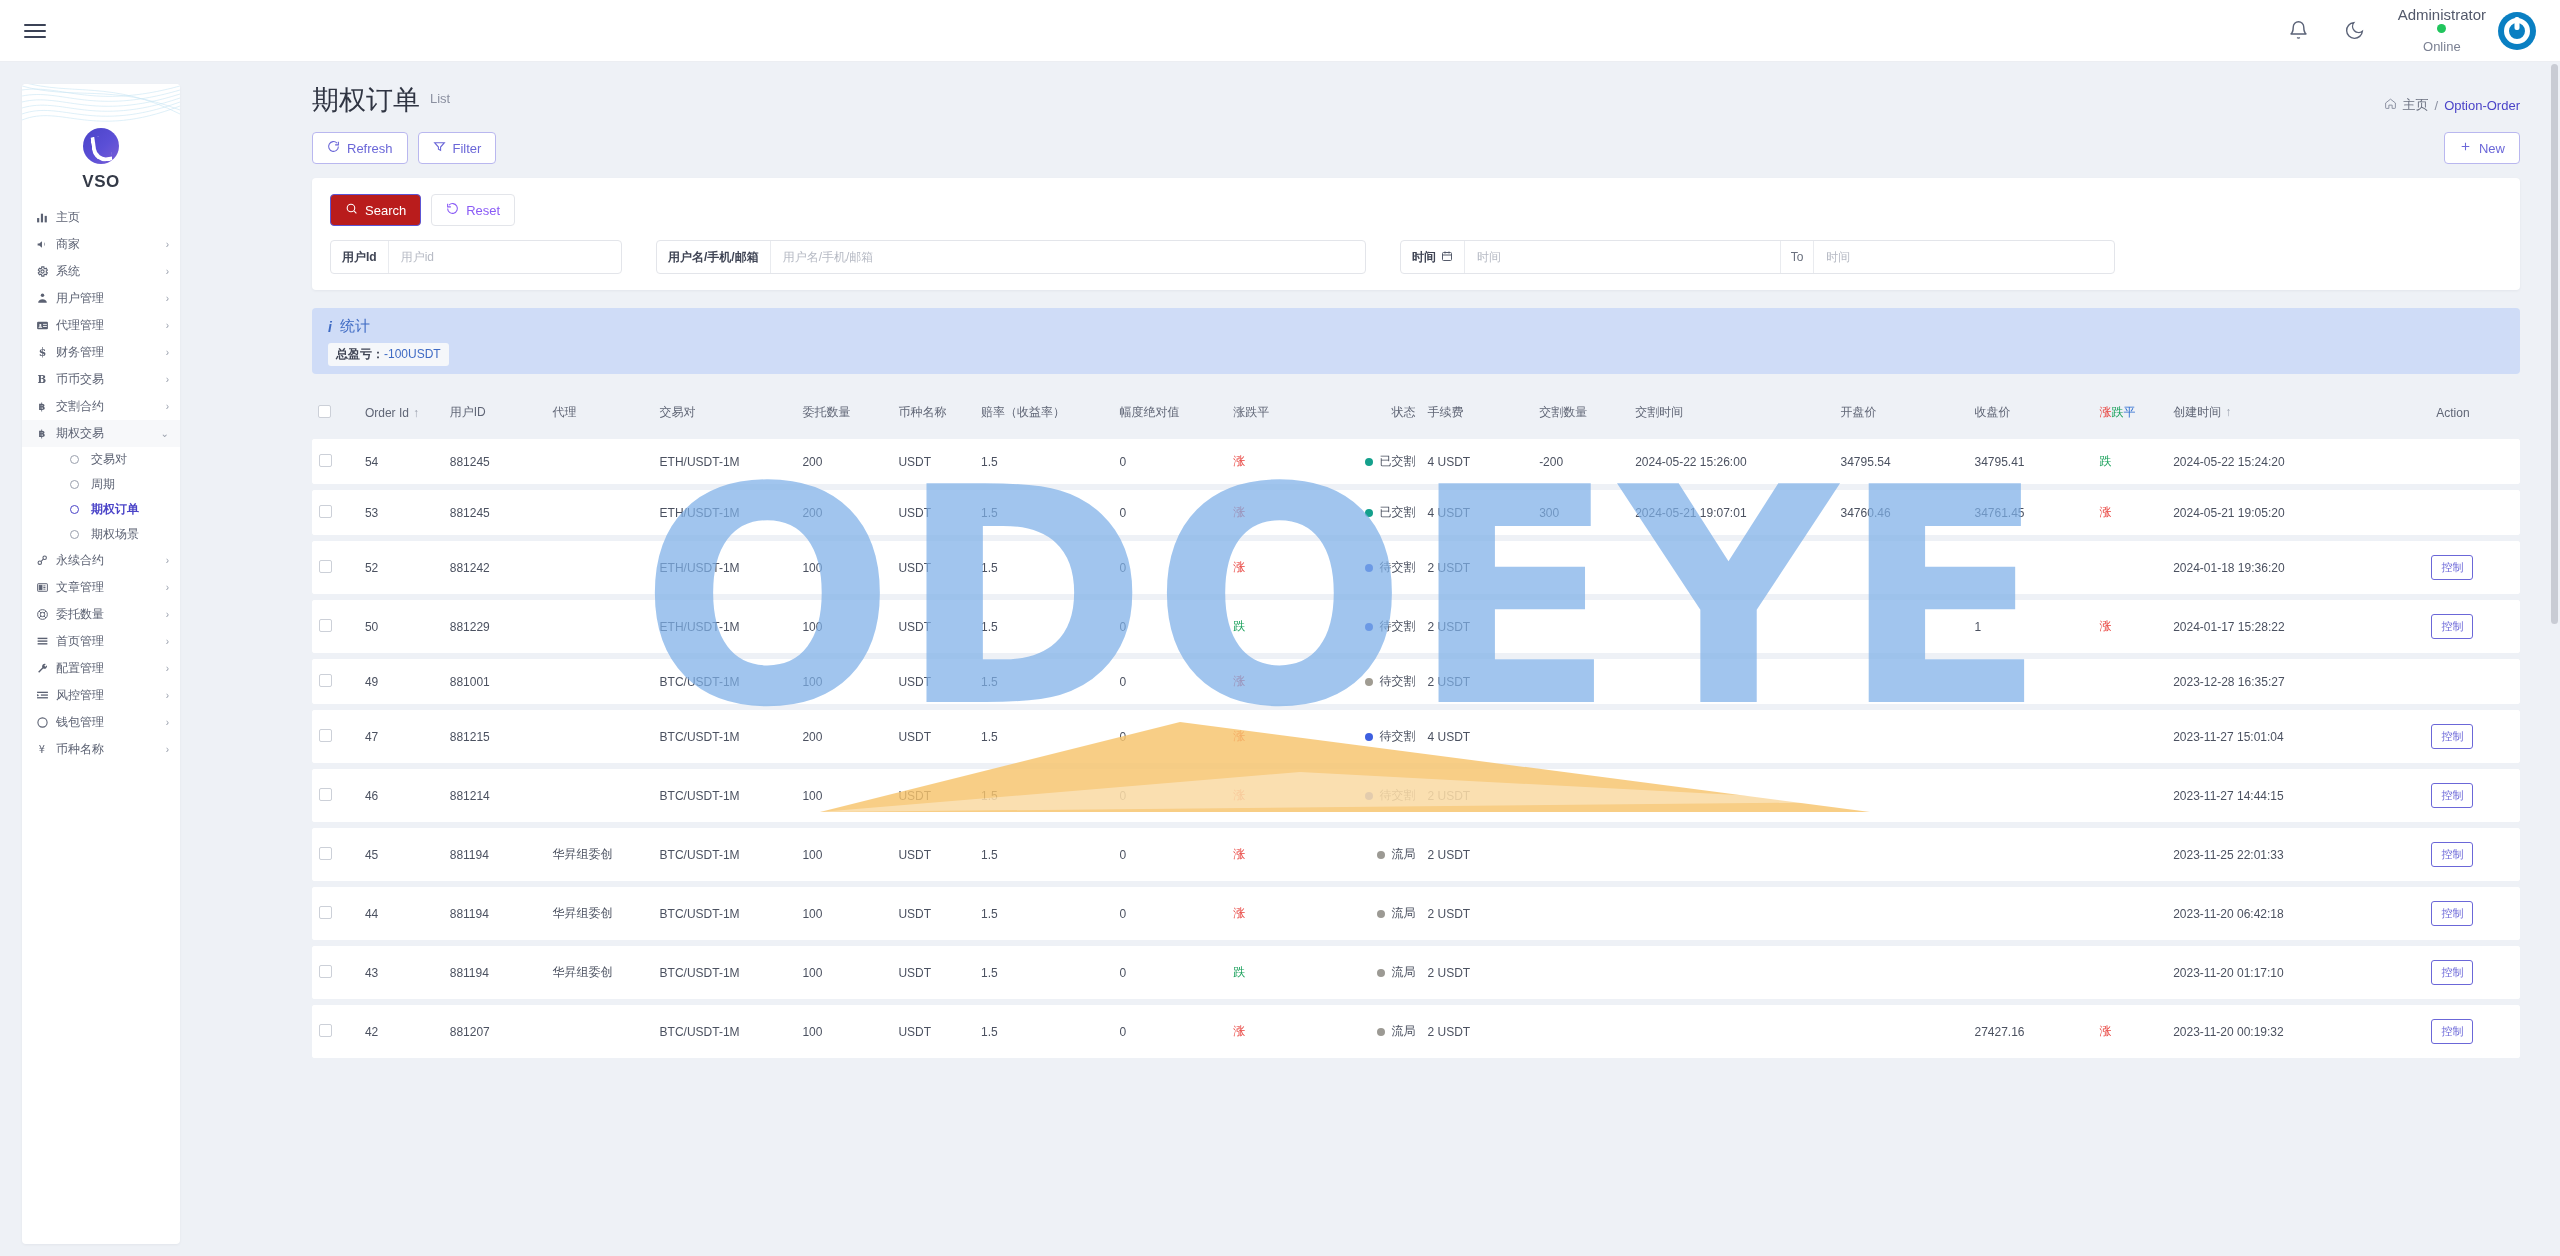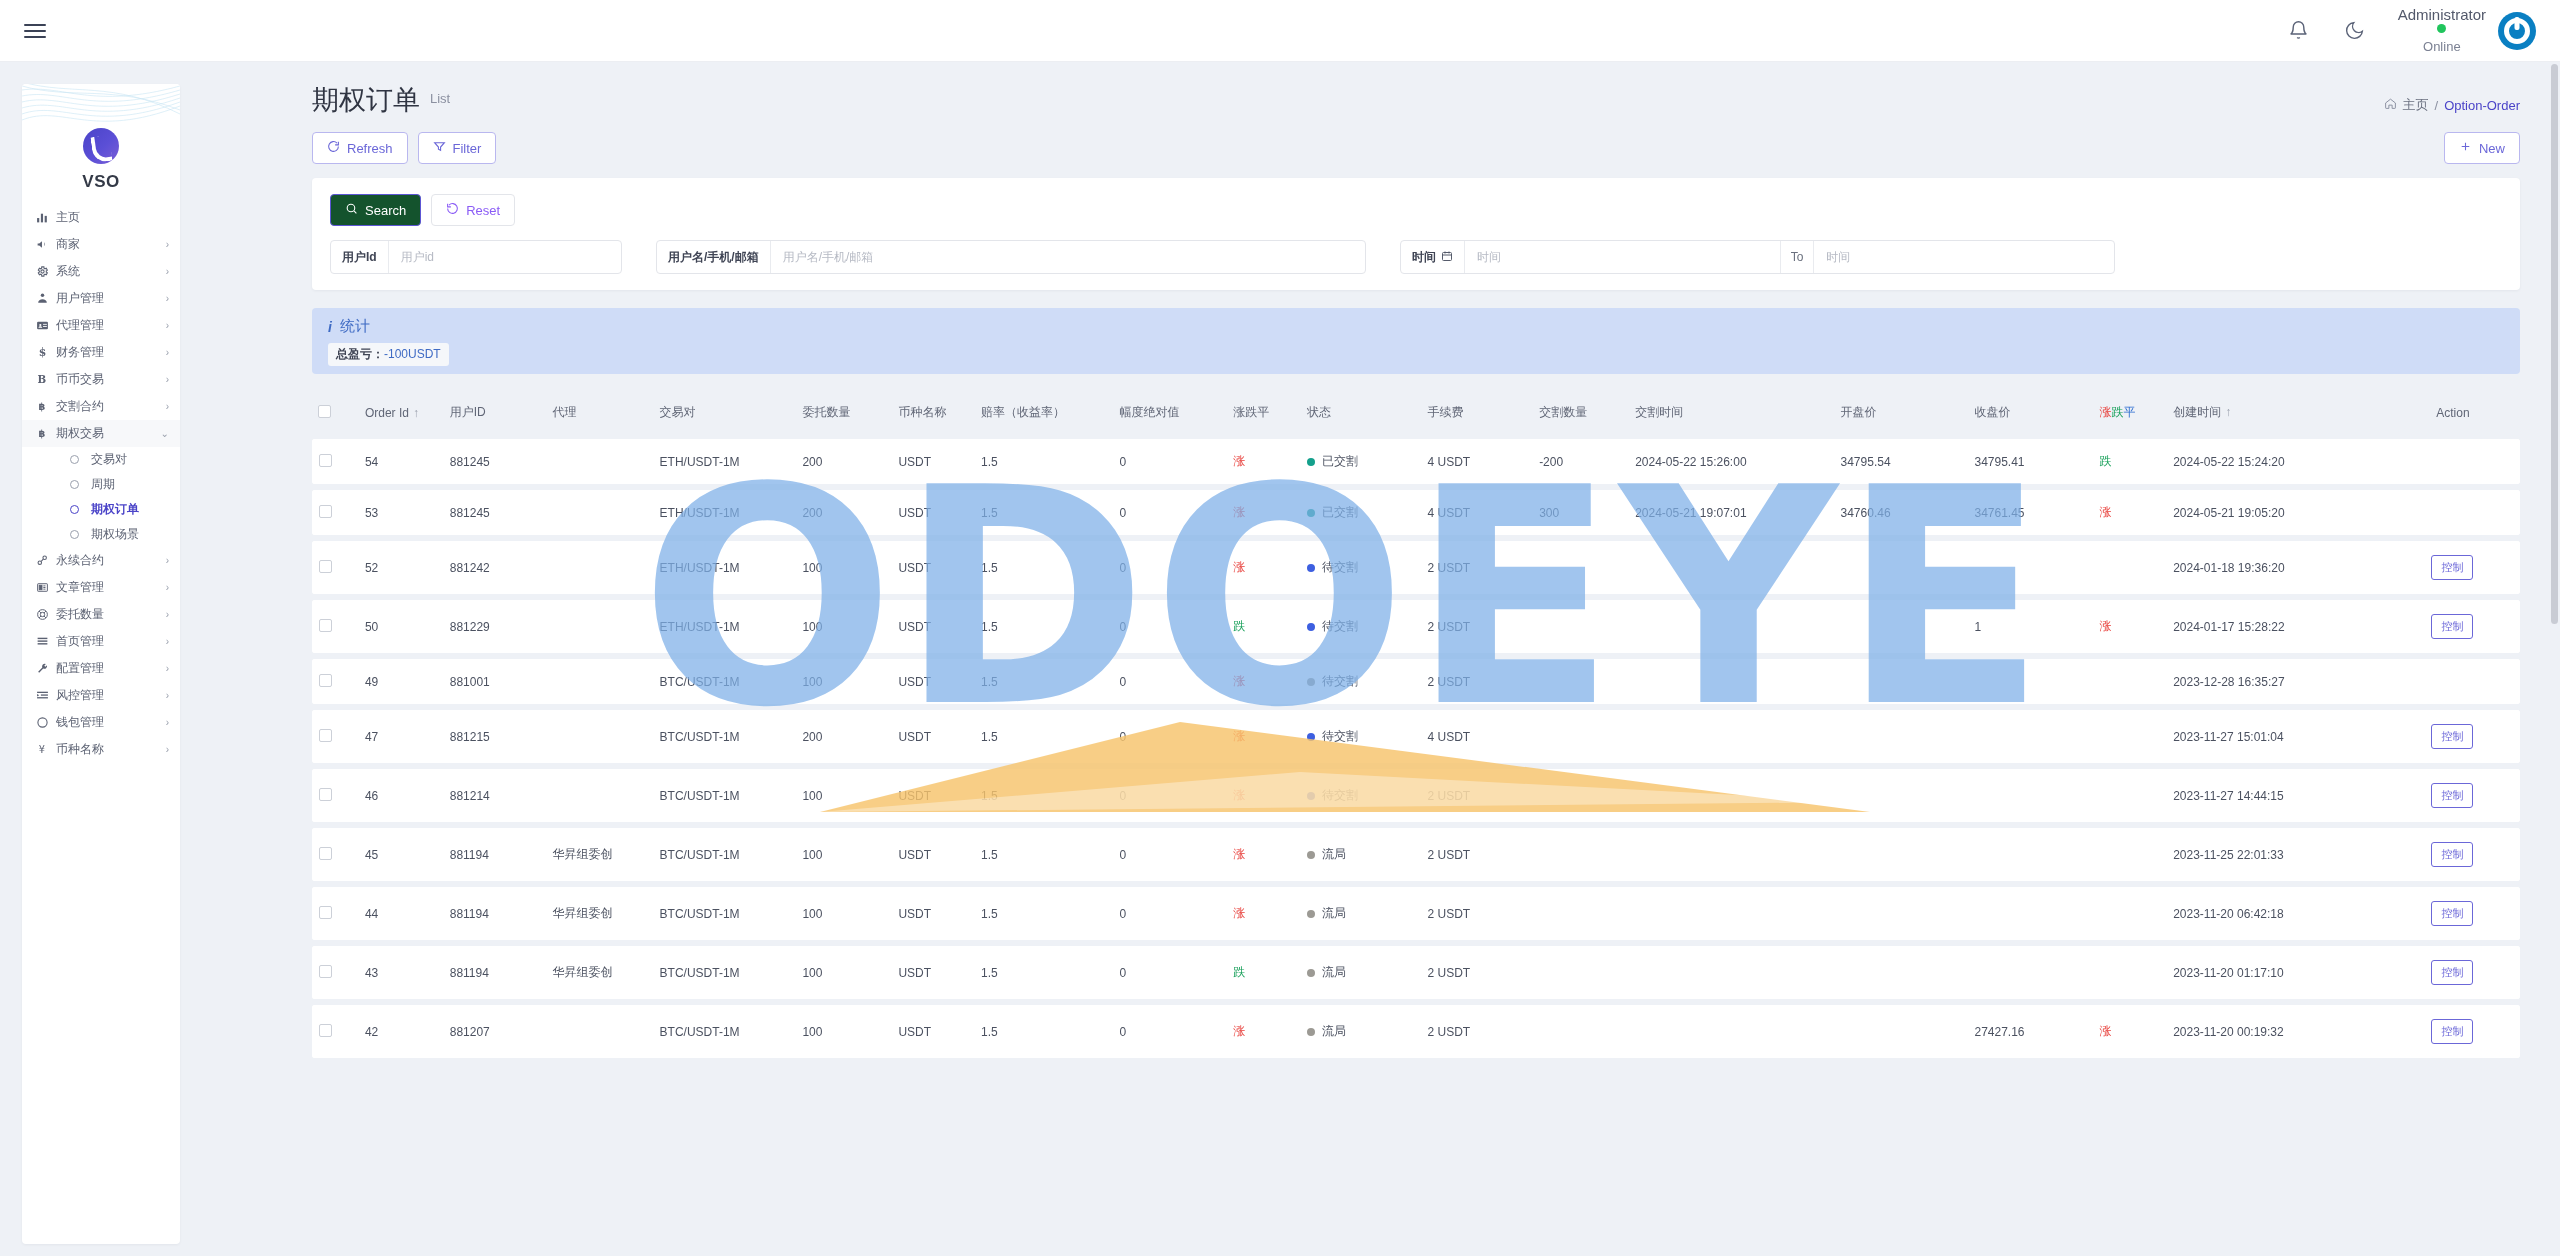--- a/index.html
+++ b/index.html
@@ -69,21 +69,21 @@
   .crumb .cur { color:#4a43c8; }
   .crumb svg { width:13px; height:13px; }
   .btn-row { padding: 14px 40px 0 112px; display:flex; align-items:center; gap: 10px;}
   .btn { height: 32px; border-radius:4px; display:inline-flex; align-items:center; gap:7px;
      padding: 0 14px; font-size: 13px; cursor:pointer; background:#fff; border:1px solid #b9b7ef; color:#6b67d8;}
   .btn svg { width:13px; height:13px;}
   .btn-new { margin-left:auto; border-color:#b9b7ef; }
   .card { margin: 14px 40px 0 112px; background:#fff; border-radius:4px; padding: 0; box-shadow: 0 1px 3px rgba(16,24,40,.05);}
   .srch-wrap { padding: 16px 18px 16px 18px; }
   .srch-btns { display:flex; gap:10px; }
-  .btn-primary { background:#14532d; border:1px solid #5c56d4; color:#fff; }
+  .btn-primary { background:#b91c1c; border:1px solid #5c56d4; color:#fff; }
   .btn-plain { background:#fff; border:1px solid #e3e5ea; color:#8b5cf6;}
   .fields { display:flex; gap: 0; margin-top: 14px; align-items:center;}
   .field { display:flex; align-items:stretch; border:1px solid #e3e5ea; border-radius:4px; height: 34px; background:#fff;}
   .field .lbl { display:flex; align-items:center; padding: 0 11px; font-size:12px; color:#3f4454; font-weight:bold;
     border-right:1px solid #e9ebef; white-space:nowrap; gap:5px;}
   .field .lbl svg { width: 12px; height:12px; color:#555b6b;}
   .field input { border:0; outline:0; padding: 0 12px; font-size:12px; color:#3f4454; background:transparent; height:32px;}
   .field input::placeholder { color:#b6bac4; }
   .f-userid { width: 292px; margin-left: 0;}
   .f-userid input { width: 100%; }
@@ -120,21 +120,21 @@
   .st .d { width: 8px; height:8px; border-radius:50%; display:inline-block;}
   .d-green { background:#14a08c;}
   .d-blue { background:#3d5fe0;}
   .d-grey { background:#9c9a94;}
   .d-dark { background:#a09c92;}
   .btn-ctl { border:1px solid #6b67d8; color:#6b67d8; background:#fff; border-radius:3px;
      font-size:11px; padding:4px 9px; cursor:pointer;}
   
   .c-cb{width:42px;} .c-id{width:76px;} .c-uid{width:92px;} .c-agent{width:96px;}
   .c-pair{width:128px;} .c-amt{width:86px;} .c-coin{width:74px;} .c-rate{width:124px;}
-  .c-abs{width:102px;} .c-ud{width:66px;} .c-status{width:108px;} .c-fee{width:100px;}
+  .c-abs{width:102px;} .c-ud{width:66px;} .c-status{width:108px;text-align:right;} .c-fee{width:100px;}
   .c-dqty{width:86px;} .c-dtime{width:184px;} .c-open{width:120px;} .c-close{width:112px;}
   .c-ud2{width:66px;} .c-ctime{width:196px;} .c-act{width:120px;}
   .ta-c { text-align: center; }
   
   .wm { position:absolute; left:0; top:12px; width:2240px; height:1256px; pointer-events:none; z-index: 25;}
   .scrollbar { position:absolute; right:2px; top:64px; width:7px; height:560px; background:#c9ccd4; border-radius:4px; z-index:45;}
 </style>
 </head>
 <body>
 

